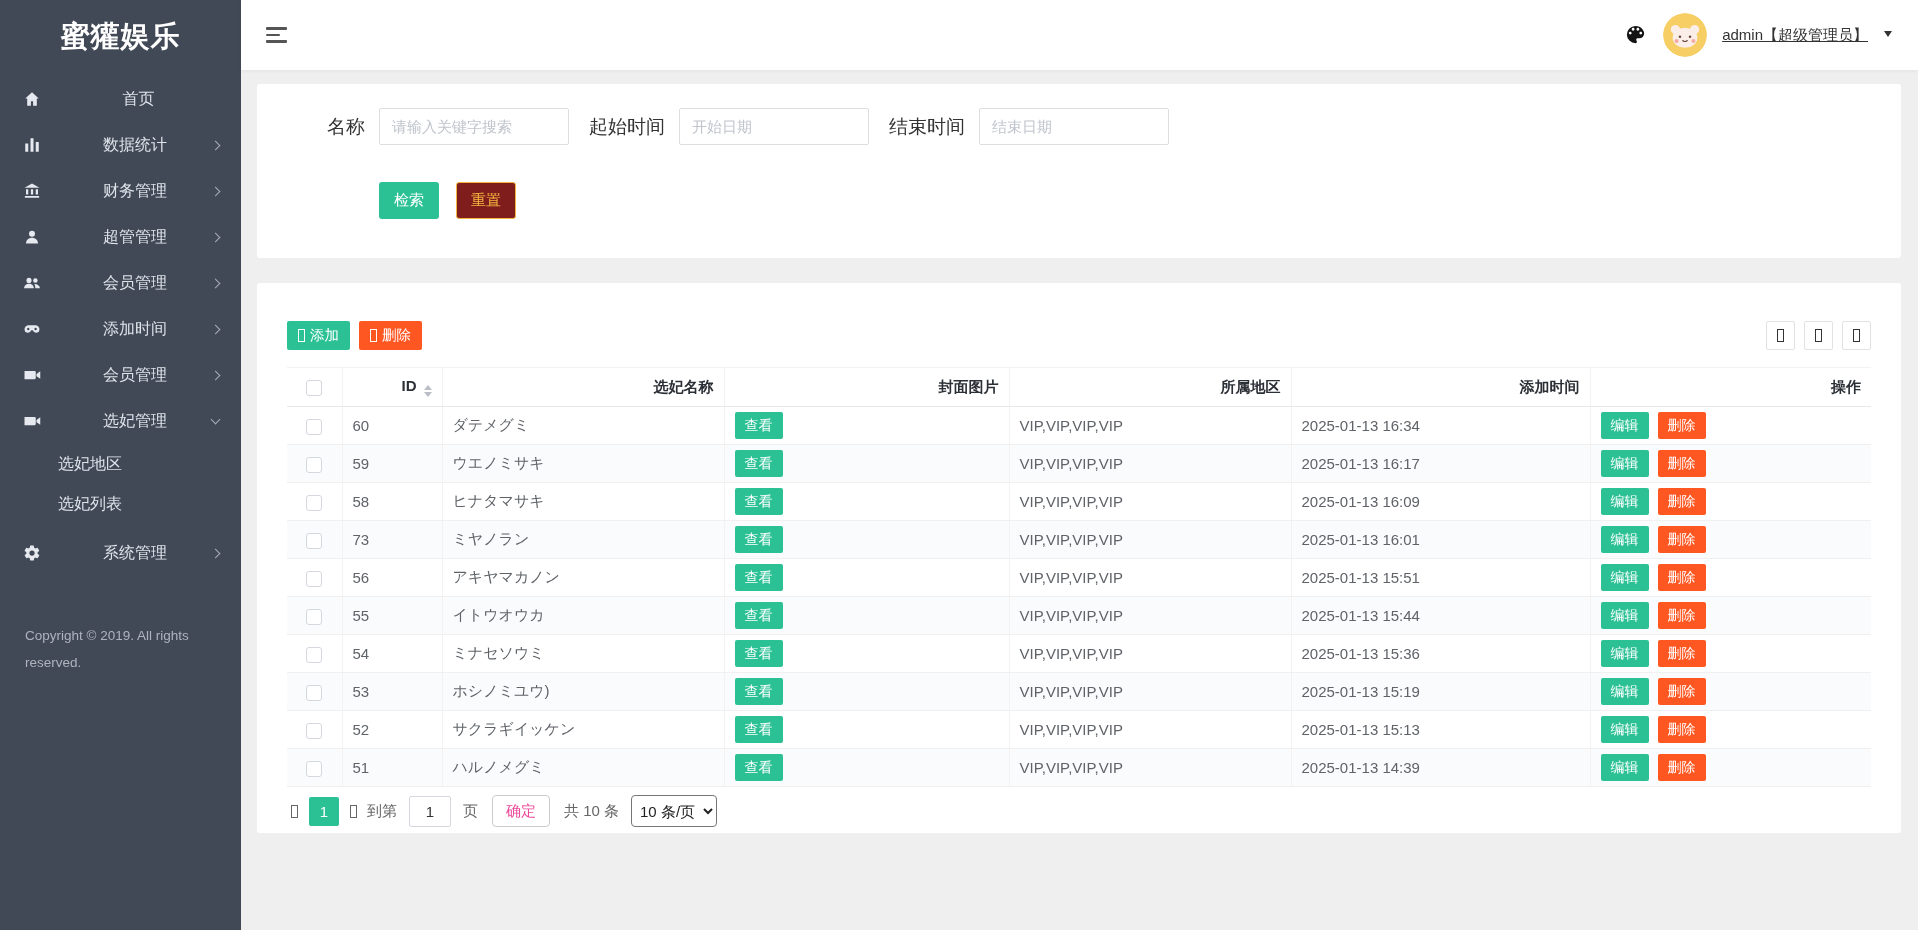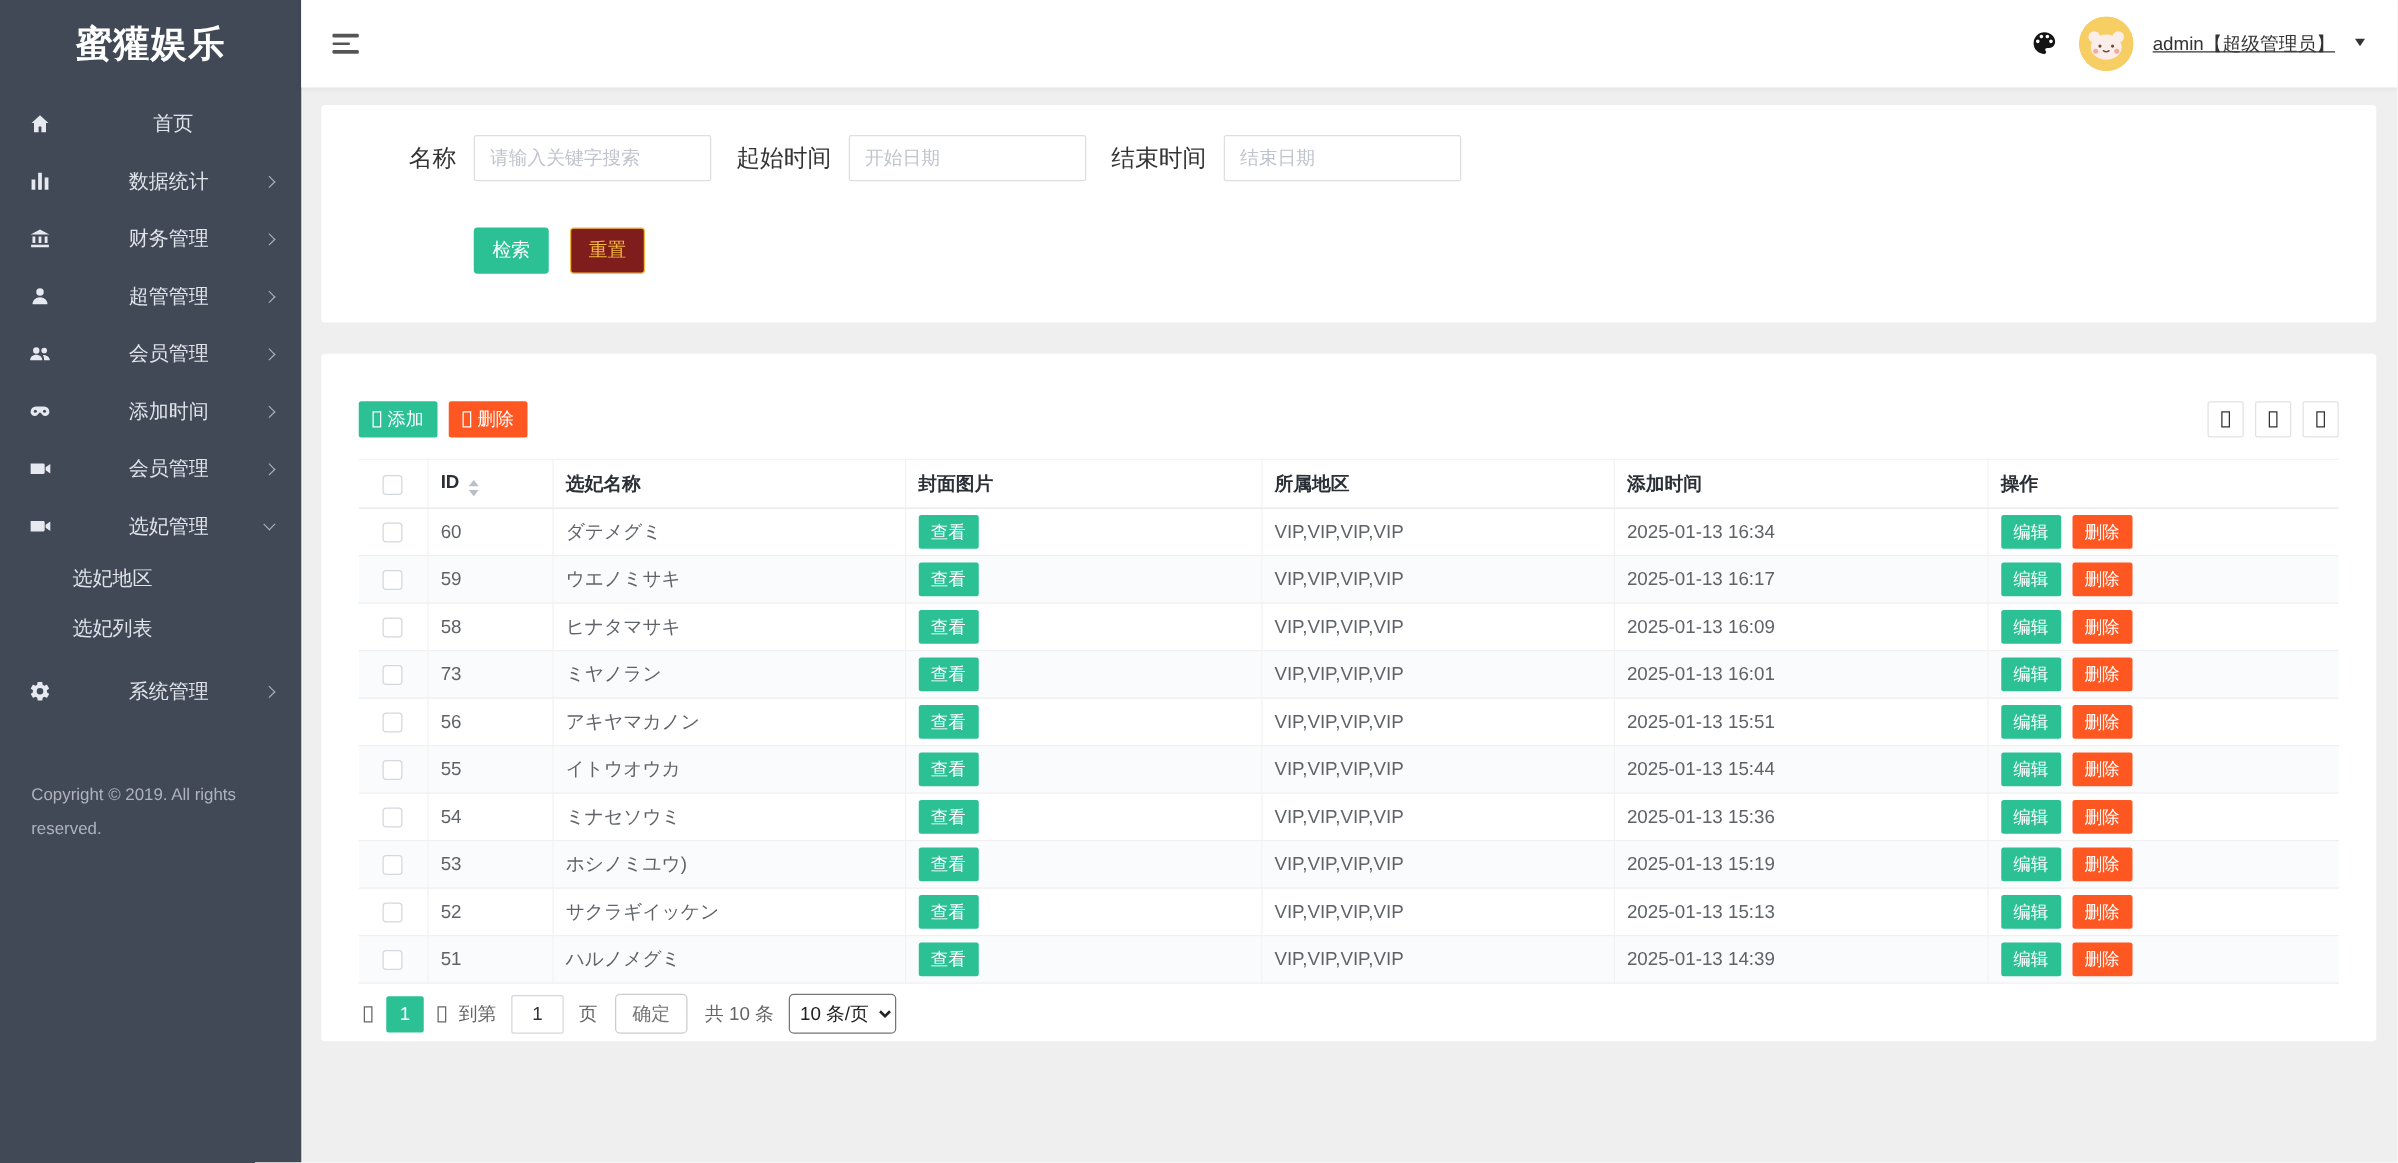--- a/index.html
+++ b/index.html
@@ -66,21 +66,21 @@
   .btn-add,.btn-del{height:29px;padding:0 11px;display:inline-flex;align-items:center;gap:5px;
                     color:#fff;font-size:14.5px;border:none;border-radius:2px;cursor:pointer;font-family:inherit;}
   .btn-add{background:var(--accent);margin-right:9px;}
   .btn-del{background:var(--danger);}
   .tofu{display:inline-block;width:7px;height:13px;border:1.5px solid currentColor;}
   .toolbar-right{margin-left:auto;display:flex;gap:9px;}
   .icon-btn{width:29px;height:29px;border:1px solid #e2e2e2;background:#fff;border-radius:2px;
             display:flex;align-items:center;justify-content:center;color:#333;cursor:pointer;}
 
   table{width:100%;border-collapse:collapse;table-layout:fixed;}
-  thead th{height:39px;font-size:15px;color:#2b2f36;text-align:left;font-weight:bold;
+  thead th{height:39px;font-size:15px;color:#2b2f36;text-align:right;font-weight:bold;
            border-top:1px solid #f3f3f3;border-bottom:1px solid #e8e8e8;padding:0 10px;}
   tbody td{height:38px;font-size:15px;color:#5f6368;border-bottom:1px solid #f0f0f0;padding:0 10px;
            white-space:nowrap;overflow:hidden;}
   th:not(:last-child),td:not(:last-child){border-right:1px solid #f2f2f2;}
   tbody tr:nth-child(even){background:#fafbfc;}
   th.cb-col,td.cb-col{text-align:center;padding:0;}
   .cb{width:16px;height:16px;border:1px solid #d4d7dd;border-radius:3px;background:#fff;
       display:inline-block;vertical-align:middle;cursor:pointer;}
   .sort{display:inline-flex;flex-direction:column;gap:2.5px;margin-left:7px;vertical-align:1px;cursor:pointer;}
   .sort i{display:block;width:0;height:0;border-left:4.5px solid transparent;border-right:4.5px solid transparent;}
@@ -94,21 +94,21 @@
 
   
   .pagination{display:flex;align-items:center;margin-top:8px;color:#666;font-size:15px;}
   .pg-nav{background:none;border:none;color:#666;cursor:pointer;padding:0 4px;display:flex;align-items:center;}
   .page-num{min-width:30px;height:29px;background:var(--accent);color:#fff;border:none;border-radius:2px;
             display:flex;align-items:center;justify-content:center;margin:0 7px;font-size:15px;cursor:pointer;}
   .pg-text{margin:0 6px;white-space:nowrap;color:#666;}
   .goto-input{width:42px;height:31px;border:1px solid #d4d7dd;border-radius:2px;text-align:center;
               font-size:15px;color:#333;margin:0 6px;font-family:inherit;outline:none;}
   .confirm-btn{height:32px;padding:0 13px;background:#fff;border:1px solid #ccc;border-radius:4px;
-               color:#737373;font-size:15px;margin:0 8px;cursor:pointer;font-family:inherit;}
+               color:#ec4899;font-size:15px;margin:0 8px;cursor:pointer;font-family:inherit;}
   .pagesize-select{height:32px;border:1px solid #767676;border-radius:4px;background:#fff;color:#222;
                    font-size:15px;padding:0 4px;margin-left:6px;font-family:inherit;}
 </style>
 </head>
 <body>
 
 <div class="app">
 
   <aside class="sidebar">
     <div class="logo">蜜獾娱乐</div>

